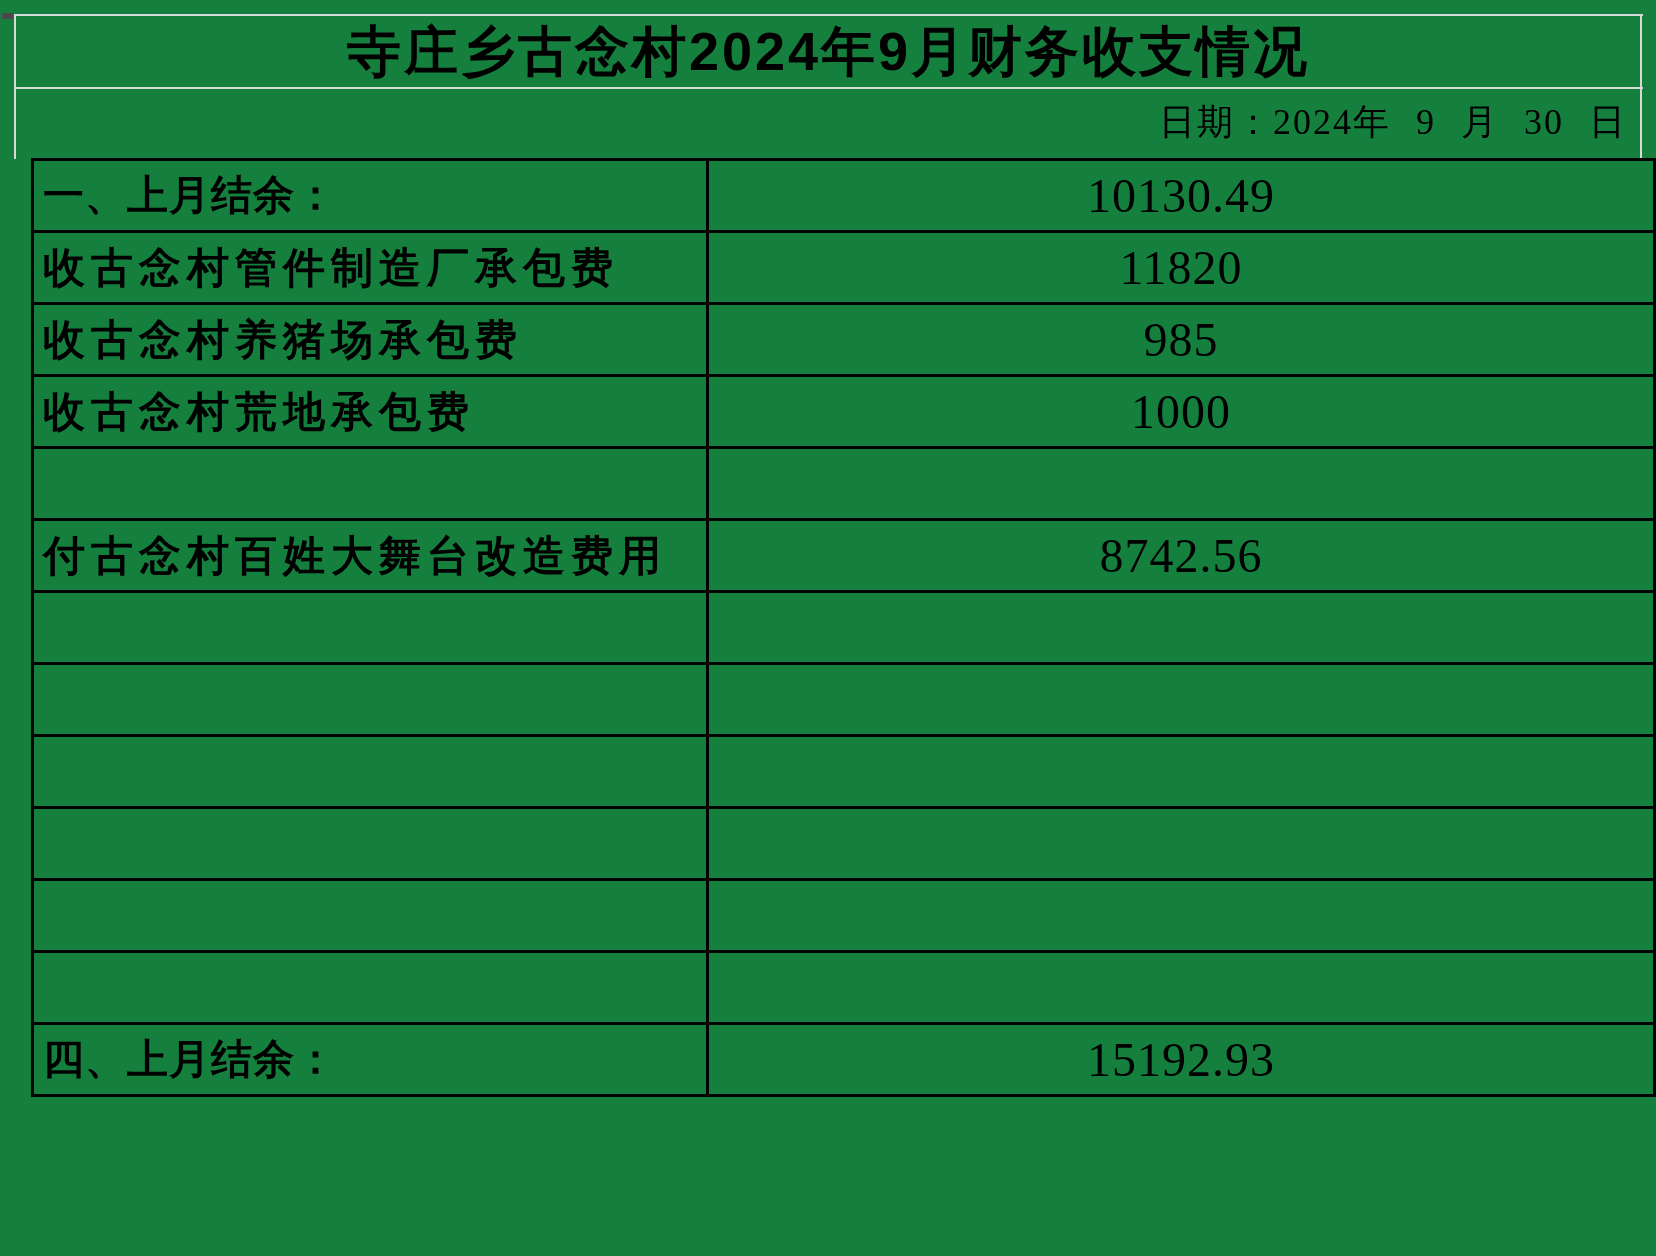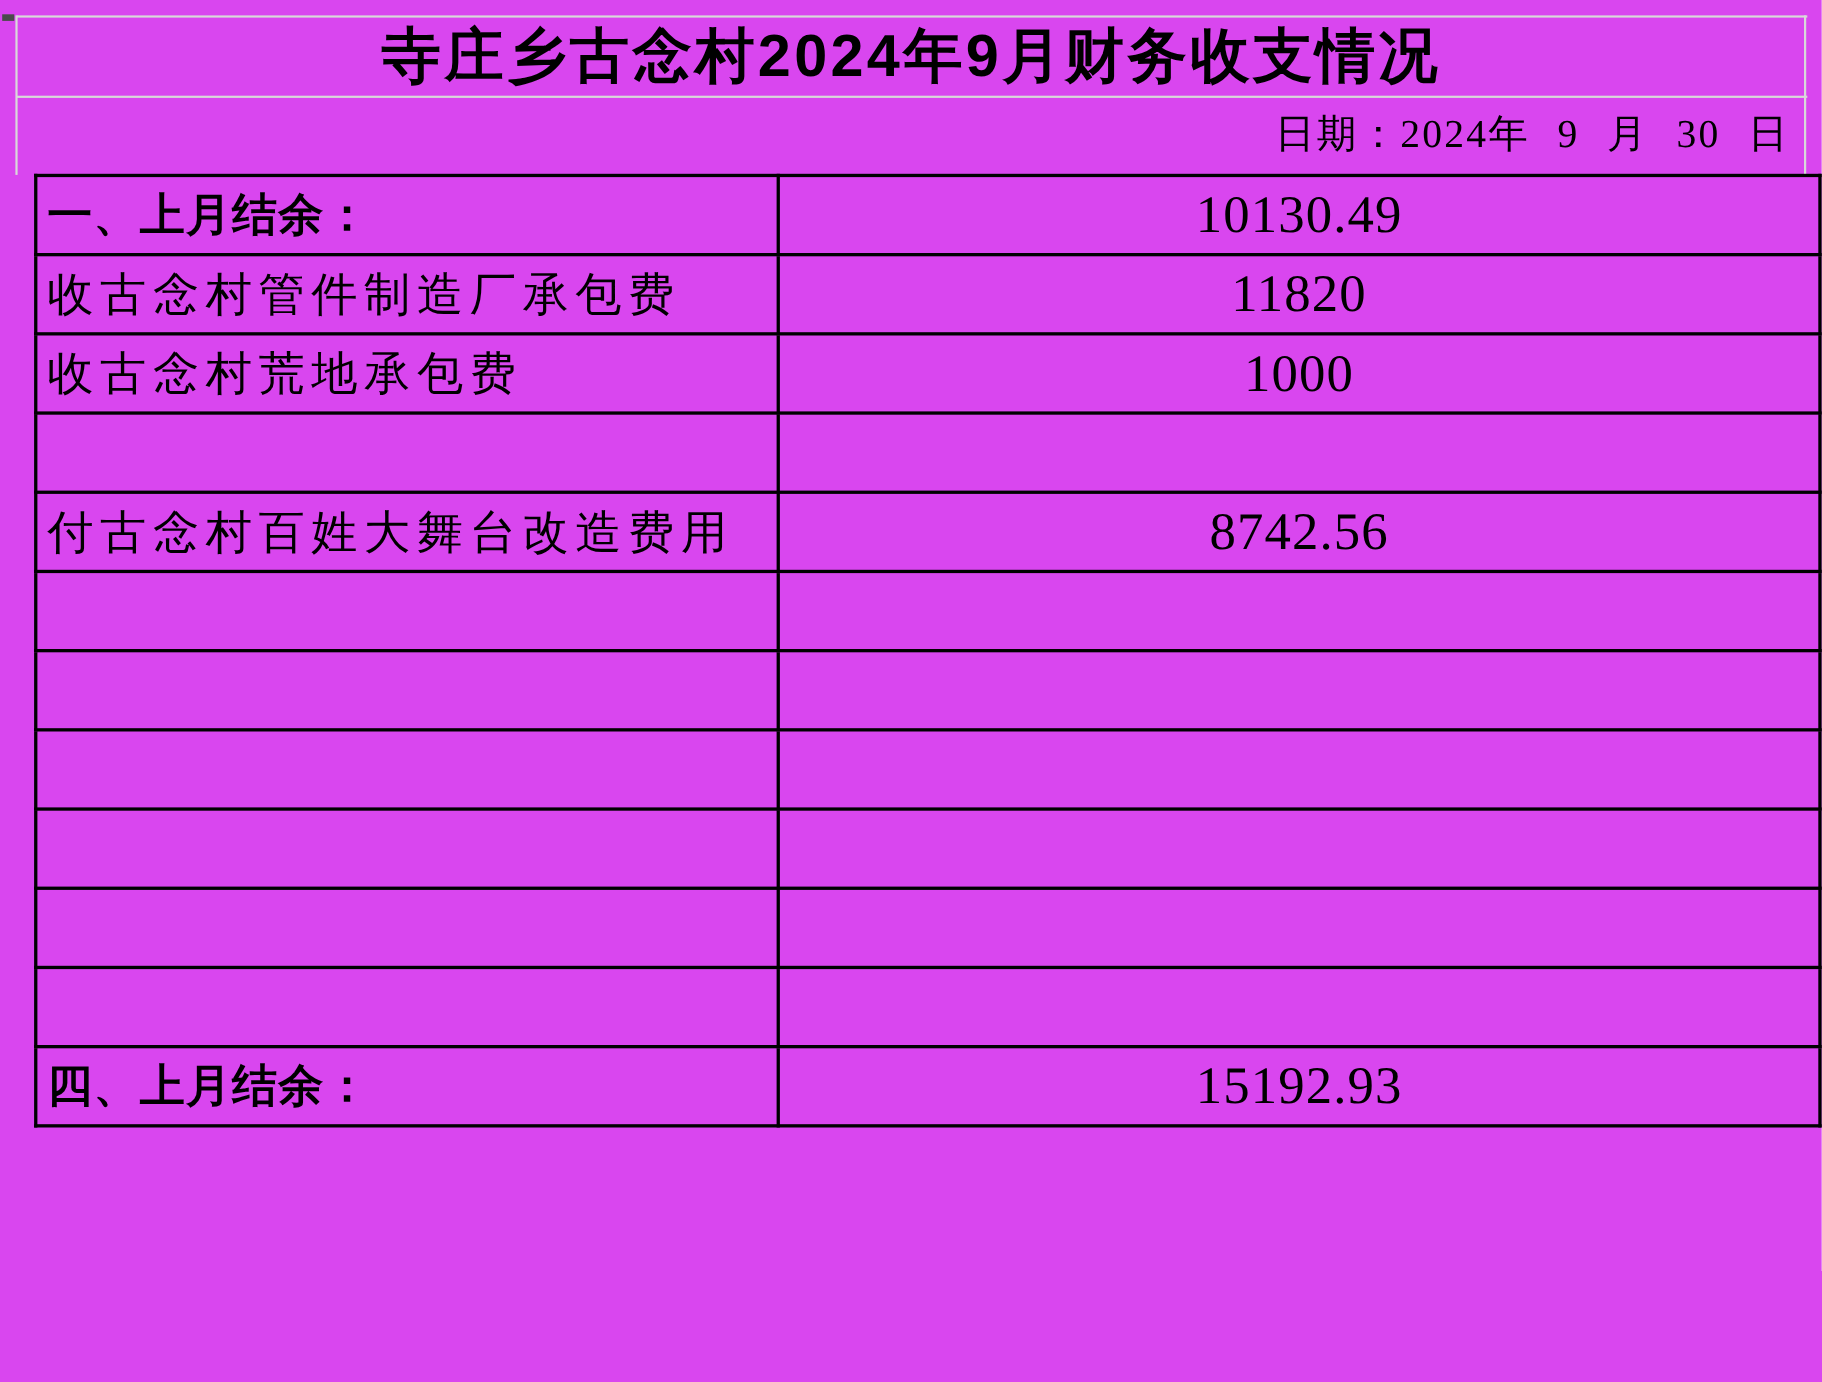--- a/index.html
+++ b/index.html
@@ -11,21 +11,21 @@
     width: 1656px;
     height: 1256px;
     position: relative;
     font-family: "Liberation Serif", serif;
     color: #000000;
     overflow: hidden;
   }
   .sheet {
     position: absolute;
     inset: 0;
-    background: #d946ef;
+    background: #15803d;
   }
   
   .gridline {
     position: absolute;
     background: #d9d9d9;
   }
   #gl-top    { left: 15px;   top: 14px;  width: 1628px; height: 2px; }
   #gl-mid    { left: 15px;   top: 87px;  width: 1628px; height: 2px; }
   #gl-left   { left: 14px;   top: 14px;  width: 2px;    height: 145px; }
   #gl-right  { left: 1640px; top: 14px;  width: 2px;    height: 145px; }
@@ -80,20 +80,21 @@
     vertical-align: middle;
     overflow: hidden;
     white-space: nowrap;
   }
   .finance-table col.c-label { width: 675px; }
   .finance-table col.c-value { width: 947px; }
   .label-cell {
     padding-left: 9px !important;
     font-size: 42px;
     letter-spacing: 6px;
+    font-weight: bold;
   }
   .row-section .label-cell {
     font-weight: bold;
     font-size: 41px;
     letter-spacing: 1px;
   }
   .value-cell {
     text-align: center;
     font-size: 48px;
     letter-spacing: 1px;
@@ -118,20 +119,24 @@
       <col class="c-value">
     </colgroup>
     <tbody>
         <tr class="row-section">
           <td class="label-cell">一、上月结余：</td>
           <td class="value-cell">10130.49</td>
         </tr>
         <tr class="row-item">
           <td class="label-cell">收古念村管件制造厂承包费</td>
           <td class="value-cell">11820</td>
+        </tr>
+        <tr class="row-item">
+          <td class="label-cell">收古念村养猪场承包费</td>
+          <td class="value-cell">985</td>
         </tr>
         <tr class="row-item">
           <td class="label-cell">收古念村荒地承包费</td>
           <td class="value-cell">1000</td>
         </tr>
         <tr class="row-item">
           <td class="label-cell"></td>
           <td class="value-cell"></td>
         </tr>
         <tr class="row-item">

